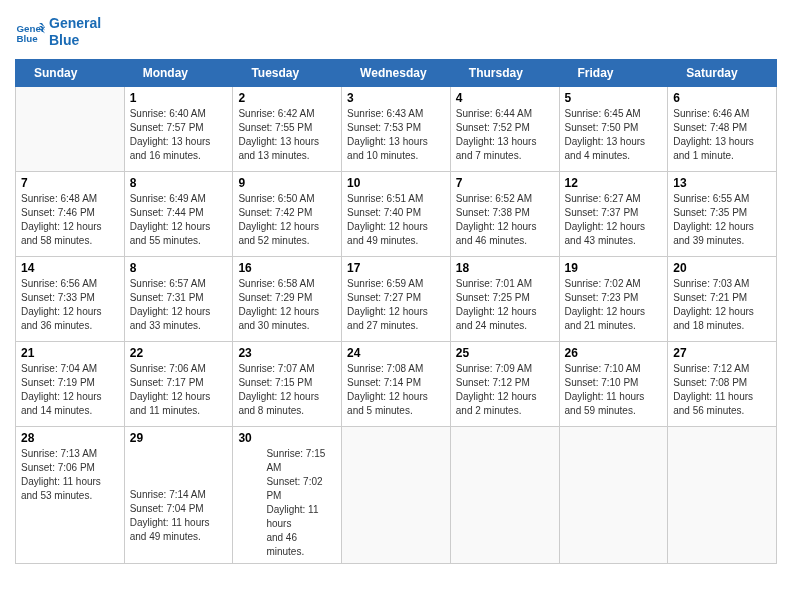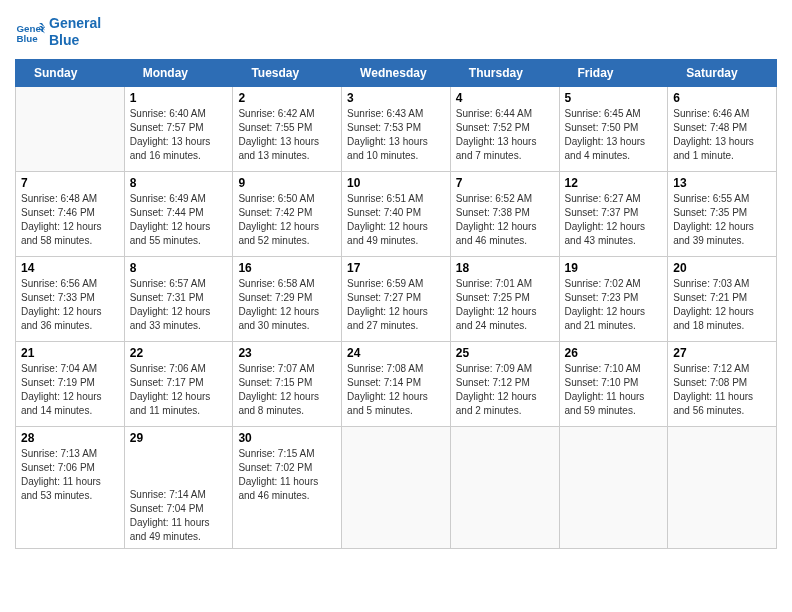--- a/index.html
+++ b/index.html
@@ -328,21 +328,21 @@
         </td>
         <td>
           <span class="day-number">29</span>
           <div class="day-info" style="white-space: pre-line; margin-top: 43px;">Sunrise: 7:14 AM
 Sunset: 7:04 PM
 Daylight: 11 hours
 and 49 minutes.</div>
         </td>
         <td>
           <span class="day-number">30</span>
-          <div class="day-info" style="white-space: pre-line;">Sunrise: 7:15 AM
+          <div class="day-info" style="white-space: pre-line; margin-left: 28px;">Sunrise: 7:15 AM
 Sunset: 7:02 PM
 Daylight: 11 hours
 and 46 minutes.</div>
         </td>
         <td class="empty"></td>
         <td class="empty"></td>
         <td class="empty"></td>
         <td class="empty"></td>
       </tr>
     </tbody>

